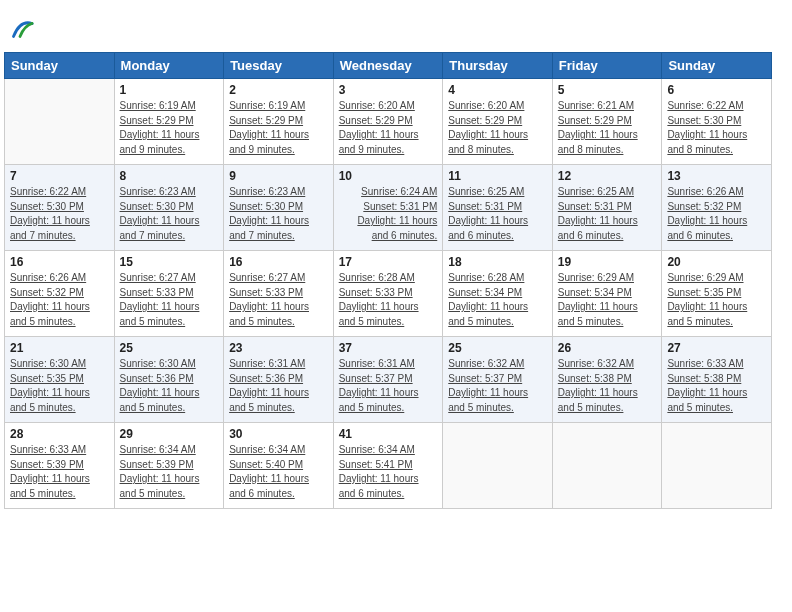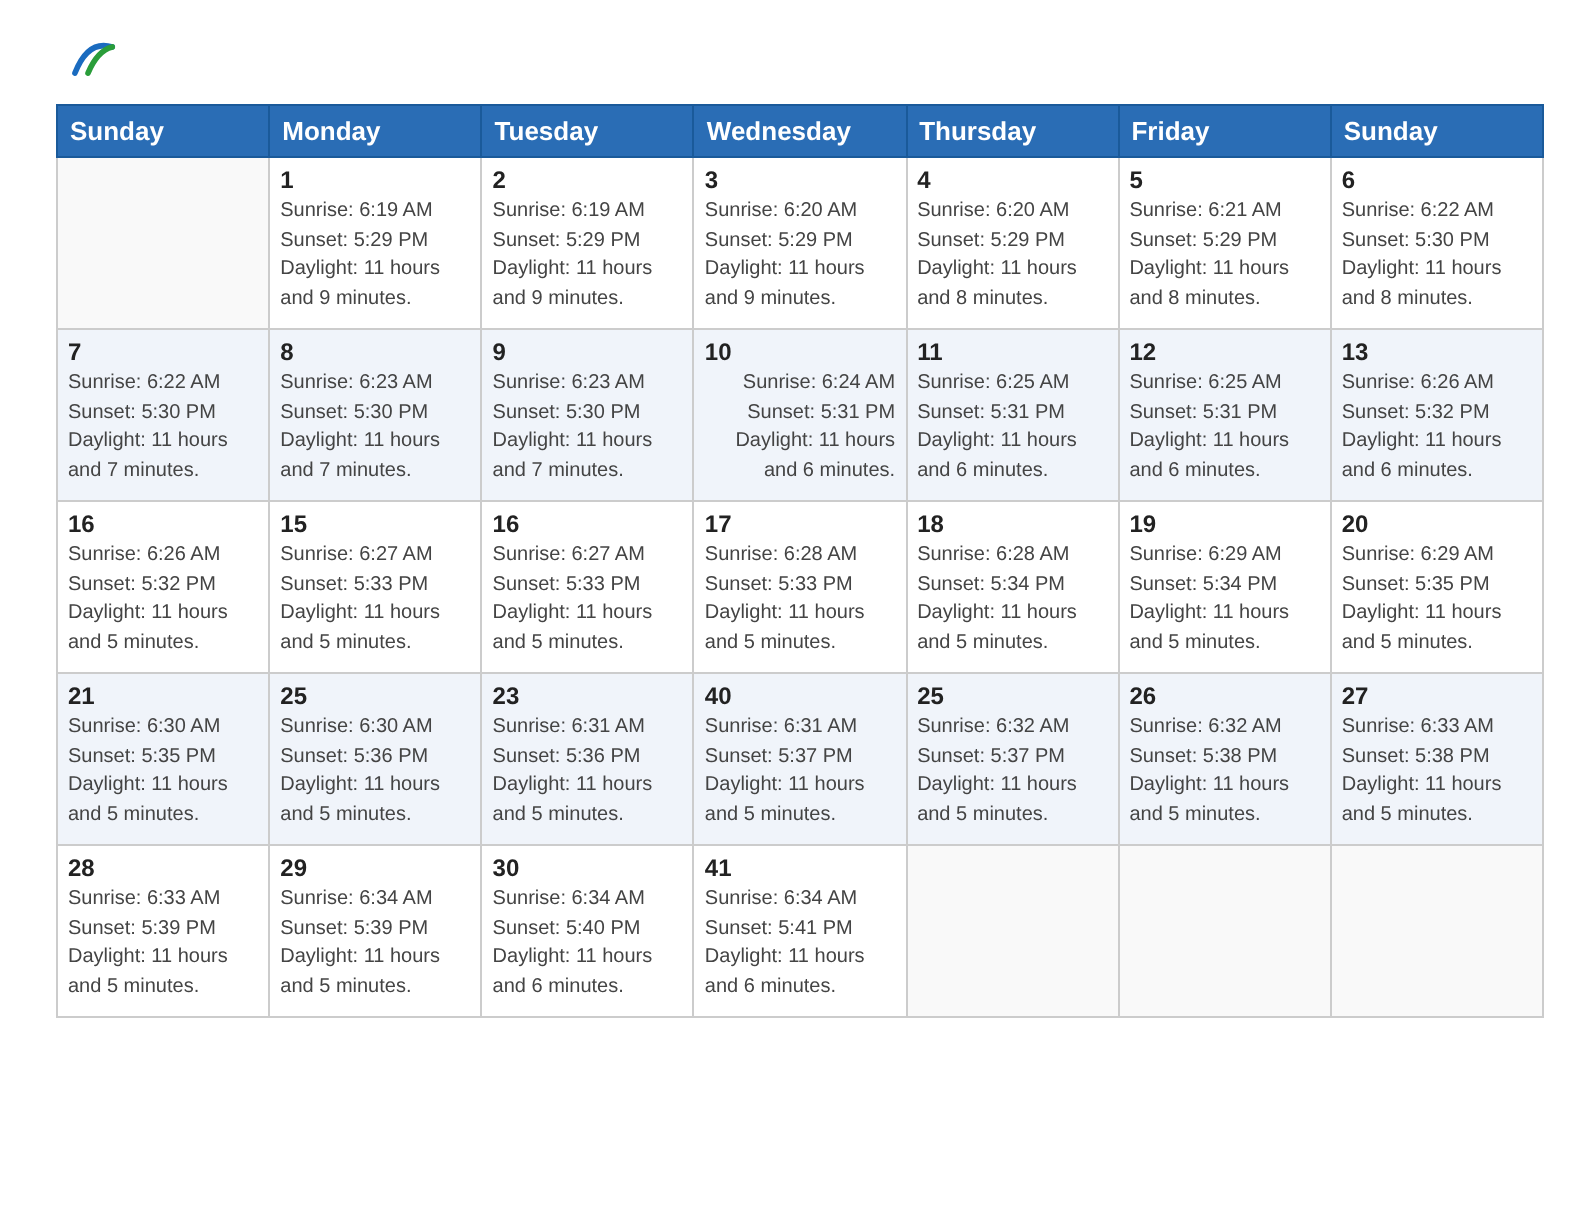--- a/index.html
+++ b/index.html
@@ -6,21 +6,21 @@
     body {
       font-family: Arial, sans-serif;
       background: #fff;
       width: 792px;
       height: 612px;
       overflow: hidden;
     }
     .page {
       width: 792px;
       height: 452px;
-      padding: 16px 20px 12px 28px;
+      padding: 16px 20px 12px 4px;
       display: flex;
       flex-direction: column;
     }
     .header {
       display: flex;
       align-items: flex-start;
       justify-content: space-between;
       margin-bottom: 8px;
     }
     .logo {
@@ -83,20 +83,21 @@
       font-size: 12px;
       font-weight: bold;
       color: #222;
       display: block;
       margin-bottom: 2px;
     }
     .day-info {
       font-size: 10px;
       color: #444;
       line-height: 1.45;
+      text-decoration: underline;
     }
     .row-alt td {
       background: #f0f4fa;
     }
   </style>
 </head>
 <body>
 
 <div class="page">
   <div class="header">
@@ -295,21 +296,21 @@
 and 5 minutes.</div>
           </td>
           <td>
             <span class="day-num">23</span>
             <div class="day-info" style="white-space: pre-line;">Sunrise: 6:31 AM
 Sunset: 5:36 PM
 Daylight: 11 hours
 and 5 minutes.</div>
           </td>
           <td>
-            <span class="day-num">40</span>
+            <span class="day-num">37</span>
             <div class="day-info" style="white-space: pre-line;">Sunrise: 6:31 AM
 Sunset: 5:37 PM
 Daylight: 11 hours
 and 5 minutes.</div>
           </td>
           <td>
             <span class="day-num">25</span>
             <div class="day-info" style="white-space: pre-line;">Sunrise: 6:32 AM
 Sunset: 5:37 PM
 Daylight: 11 hours

